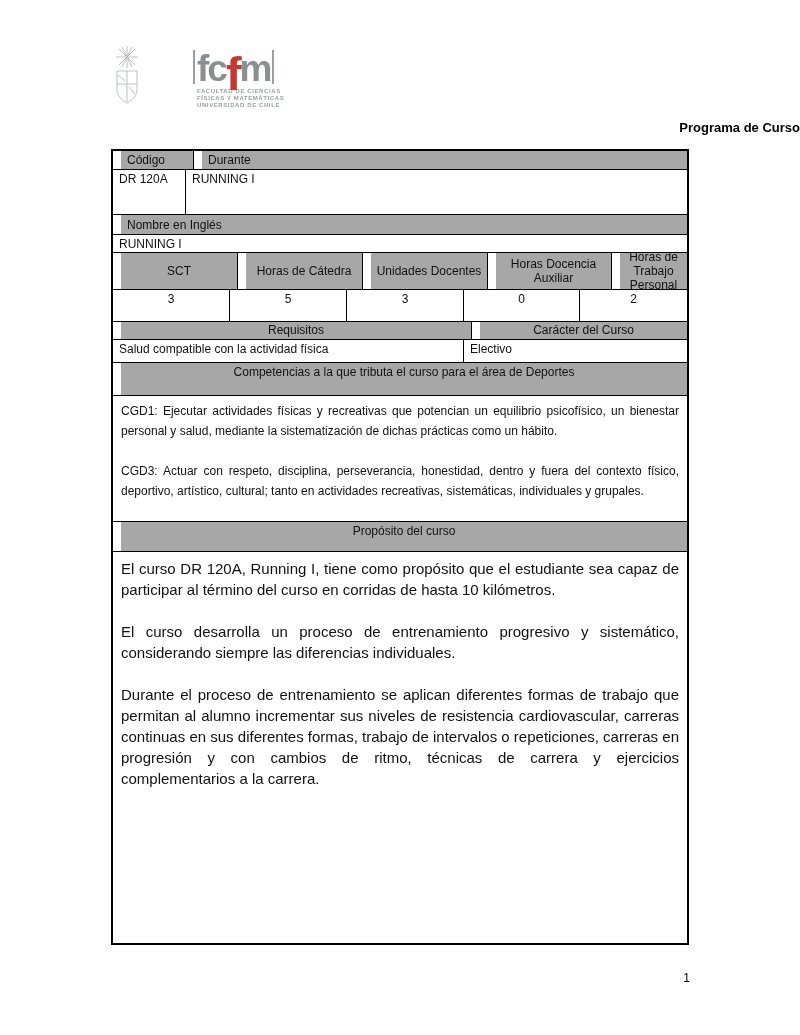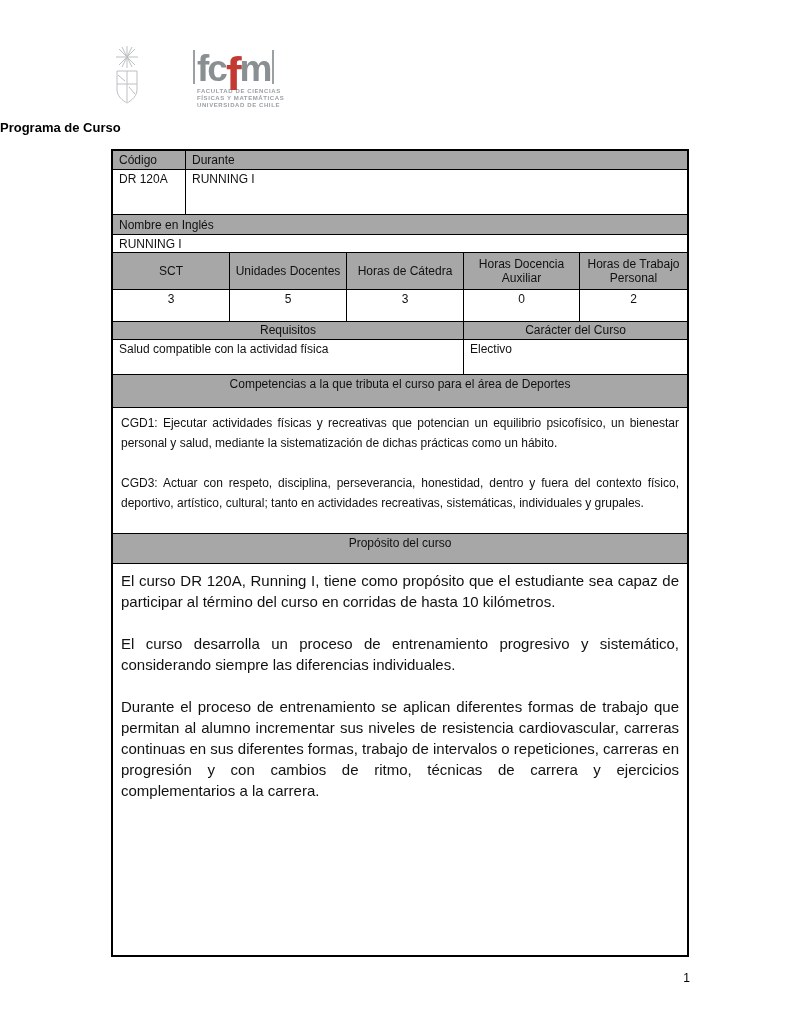--- a/index.html
+++ b/index.html
@@ -16,42 +16,42 @@
   .crest { margin-right:6px; }
   .wordmark-block { display:flex; flex-direction:column;margin-left:45px; }
   .wordmark { display:flex; align-items:flex-end; height:40px; }
   .wm-bar { width:2px; height:34px; background:#9ba0a3; align-self:flex-end; }
   .wm-text { font-weight:bold; font-size:37px; line-height:30px; letter-spacing:-2px; color:#8a8f92; padding:0 2px; }
   .wm-accent { font-weight:bold; font-size:47px; line-height:30px; letter-spacing:-2px; color:#c23a32; position:relative; top:5px; margin:0 -2px; }
   .logo-subtext { margin-top:4px; padding-left:4px; }
   .logo-subtext div { font-size:6px; line-height:7px; letter-spacing:0.6px; color:#9aa0a3; font-weight:bold; }
 
   
-  .doc-title { position:absolute; top:120px; left:0; width:100%; text-align:left;
+  .doc-title { position:absolute; top:120px; left:0; width:100%; text-align:right;
     font-size:13px; font-weight:bold; color:#000; }
 
   
   .course-table { position:absolute; left:111px; top:149px; width:578px; border:2px solid #000; background:#fff; font-size:12px; }
   .trow { display:flex; border-bottom:1px solid #000; width:100%; }
   .trow:last-child { border-bottom:none; }
   .tcell { border-right:1px solid #000; overflow:hidden; }
   .tcell:last-child { border-right:none; }
-  .gray { background:#a7a7a7; }
+  .gray { background:#a7a7a7;margin-left:8px; }
   .lbl { padding:1px 0 0 6px; line-height:17px; }
   .ctr { display:flex; align-items:center; justify-content:center; text-align:center; line-height:14px; }
   .top-ctr { text-align:center; padding-top:2px; }
 
   .r1 { height:19px; } .r1 .tcell { padding-top:1px; }
   .r2 { height:45px; }
   .r3 { height:20px;justify-content:flex-end; } .r3 .tcell { padding-top:2px; }
   .r4 { height:18px; }
   .r5 { height:37px; }
   .r6 { height:32px; }
   .r7 { height:18px; } .r7 .tcell { line-height:16px; text-align:center; }
-  .r8 { height:35px; } .r8 .tcell { line-height:16px; }
+  .r8 { height:23px; } .r8 .tcell { line-height:16px; }
   .r9 { height:33px; }
   .r10 { height:126px; }
   .r11 { height:30px; }
   .r12 { height:391px; }
 
   .w-code { width:73px; }
   .w-name { flex:1; }
   .w-col5 { width:117px; } .w-col5b { width:116px; } .w-col5last { flex:1; }
   .w-req { width:351px; } .w-char { flex:1; }
 
@@ -115,22 +115,22 @@
     <div class="trow r3">
       <div class="tcell gray lbl w-name">Nombre en Inglés</div>
     </div>
 
     <div class="trow r4">
       <div class="tcell lbl w-name">RUNNING I</div>
     </div>
 
     <div class="trow r5">
       <div class="tcell gray ctr w-col5">SCT</div>
+      <div class="tcell gray ctr w-col5">Horas de Cátedra</div>
       <div class="tcell gray ctr w-col5">Unidades Docentes</div>
-      <div class="tcell gray ctr w-col5">Horas de Cátedra</div>
       <div class="tcell gray ctr w-col5b">Horas Docencia Auxiliar</div>
       <div class="tcell gray ctr w-col5last">Horas de Trabajo Personal</div>
     </div>
 
     <div class="trow r6">
       <div class="tcell top-ctr w-col5">3</div>
       <div class="tcell top-ctr w-col5">5</div>
       <div class="tcell top-ctr w-col5">3</div>
       <div class="tcell top-ctr w-col5b">0</div>
       <div class="tcell top-ctr w-col5last">2</div>

